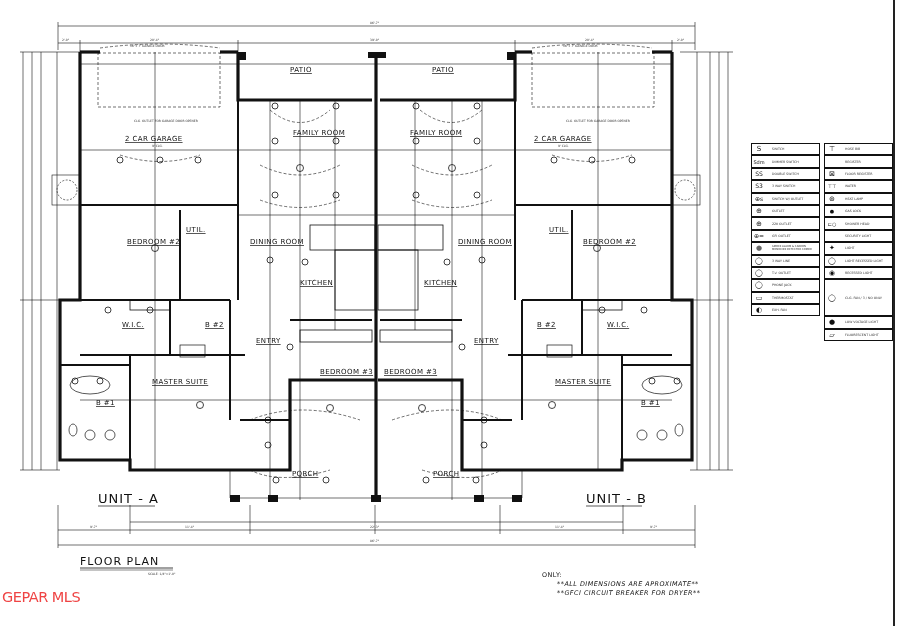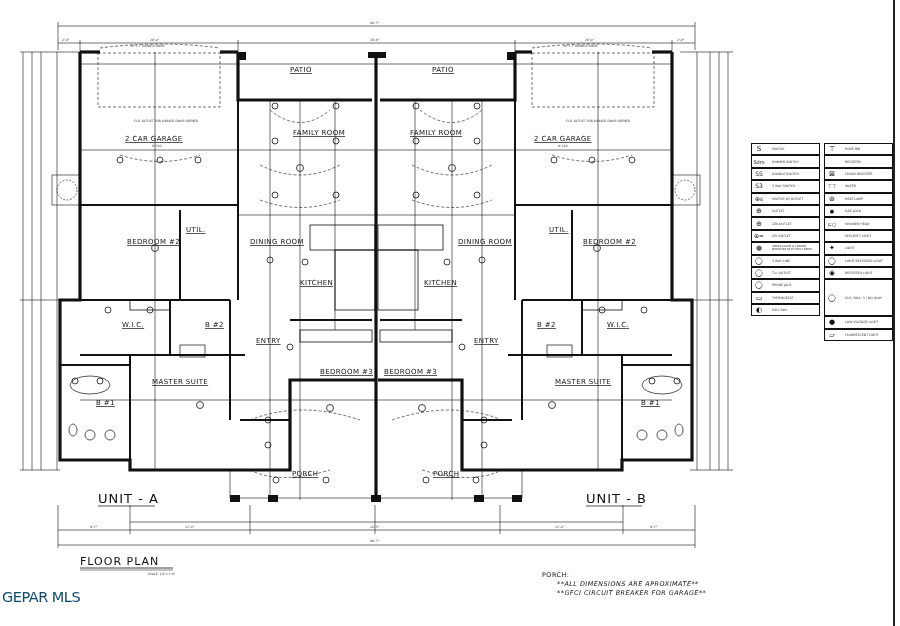--- a/index.html
+++ b/index.html
@@ -10,21 +10,21 @@
   .tiny{font-size:3px;fill:#333;}
   .unit{font-size:13px;letter-spacing:1px;}
   .fp{font-size:11px;letter-spacing:1px;}
   .legend{position:absolute;left:751px;top:143px;width:144px;}
   .lcol{position:absolute;top:0;width:69px;}
   .lrow{box-sizing:border-box;border:1.2px solid #111;height:12.4px;margin-bottom:0px;display:flex;align-items:center;font-size:3.2px;background:#fff;}
   .lrow .sym{width:14px;text-align:center;font-size:7px;line-height:10px;}
   .lrow .lbl{flex:1;padding-left:6px;color:#333;}
   .notes{position:absolute;left:542px;top:571px;font-size:6.4px;letter-spacing:0.5px;line-height:9px;}
   .notes .ni{padding-left:15px;font-style:italic;}
-  .wm{position:absolute;left:2px;top:589px;font-size:14.5px;color:#0c4a6e;letter-spacing:-0.5px;font-family:"DejaVu Sans",sans-serif;}
+  .wm{position:absolute;left:2px;top:589px;font-size:14.5px;color:#ef4444;letter-spacing:-0.5px;font-family:"DejaVu Sans",sans-serif;}
   .rborder{position:absolute;left:893px;top:0;width:2px;height:626px;background:#222;}
 </style>
 </head>
 <body>
 
 <div class="plan">
 <svg width="900" height="626" viewBox="0 0 900 626" xmlns="http://www.w3.org/2000/svg">
   <g stroke="#111" fill="none" stroke-width="0.6">
 
     <line x1="58" y1="26" x2="695" y2="26"></line>
@@ -395,18 +395,18 @@
     <div class="lrow">
         <span class="sym">▱</span>
         <span class="lbl">FLUORESCENT LIGHT</span>
       </div>
   </div>
 </div>
 
 <div class="rborder"></div>
 
 <div class="notes">
-  <div>PORCH:</div>
+  <div>ONLY:</div>
   <div class="ni">**ALL DIMENSIONS ARE APROXIMATE**</div>
-  <div class="ni">**GFCI CIRCUIT BREAKER FOR GARAGE**</div>
+  <div class="ni">**GFCI CIRCUIT BREAKER FOR DRYER**</div>
 </div>
 
 <div class="wm">GEPAR MLS</div>
 
 </body></html>

